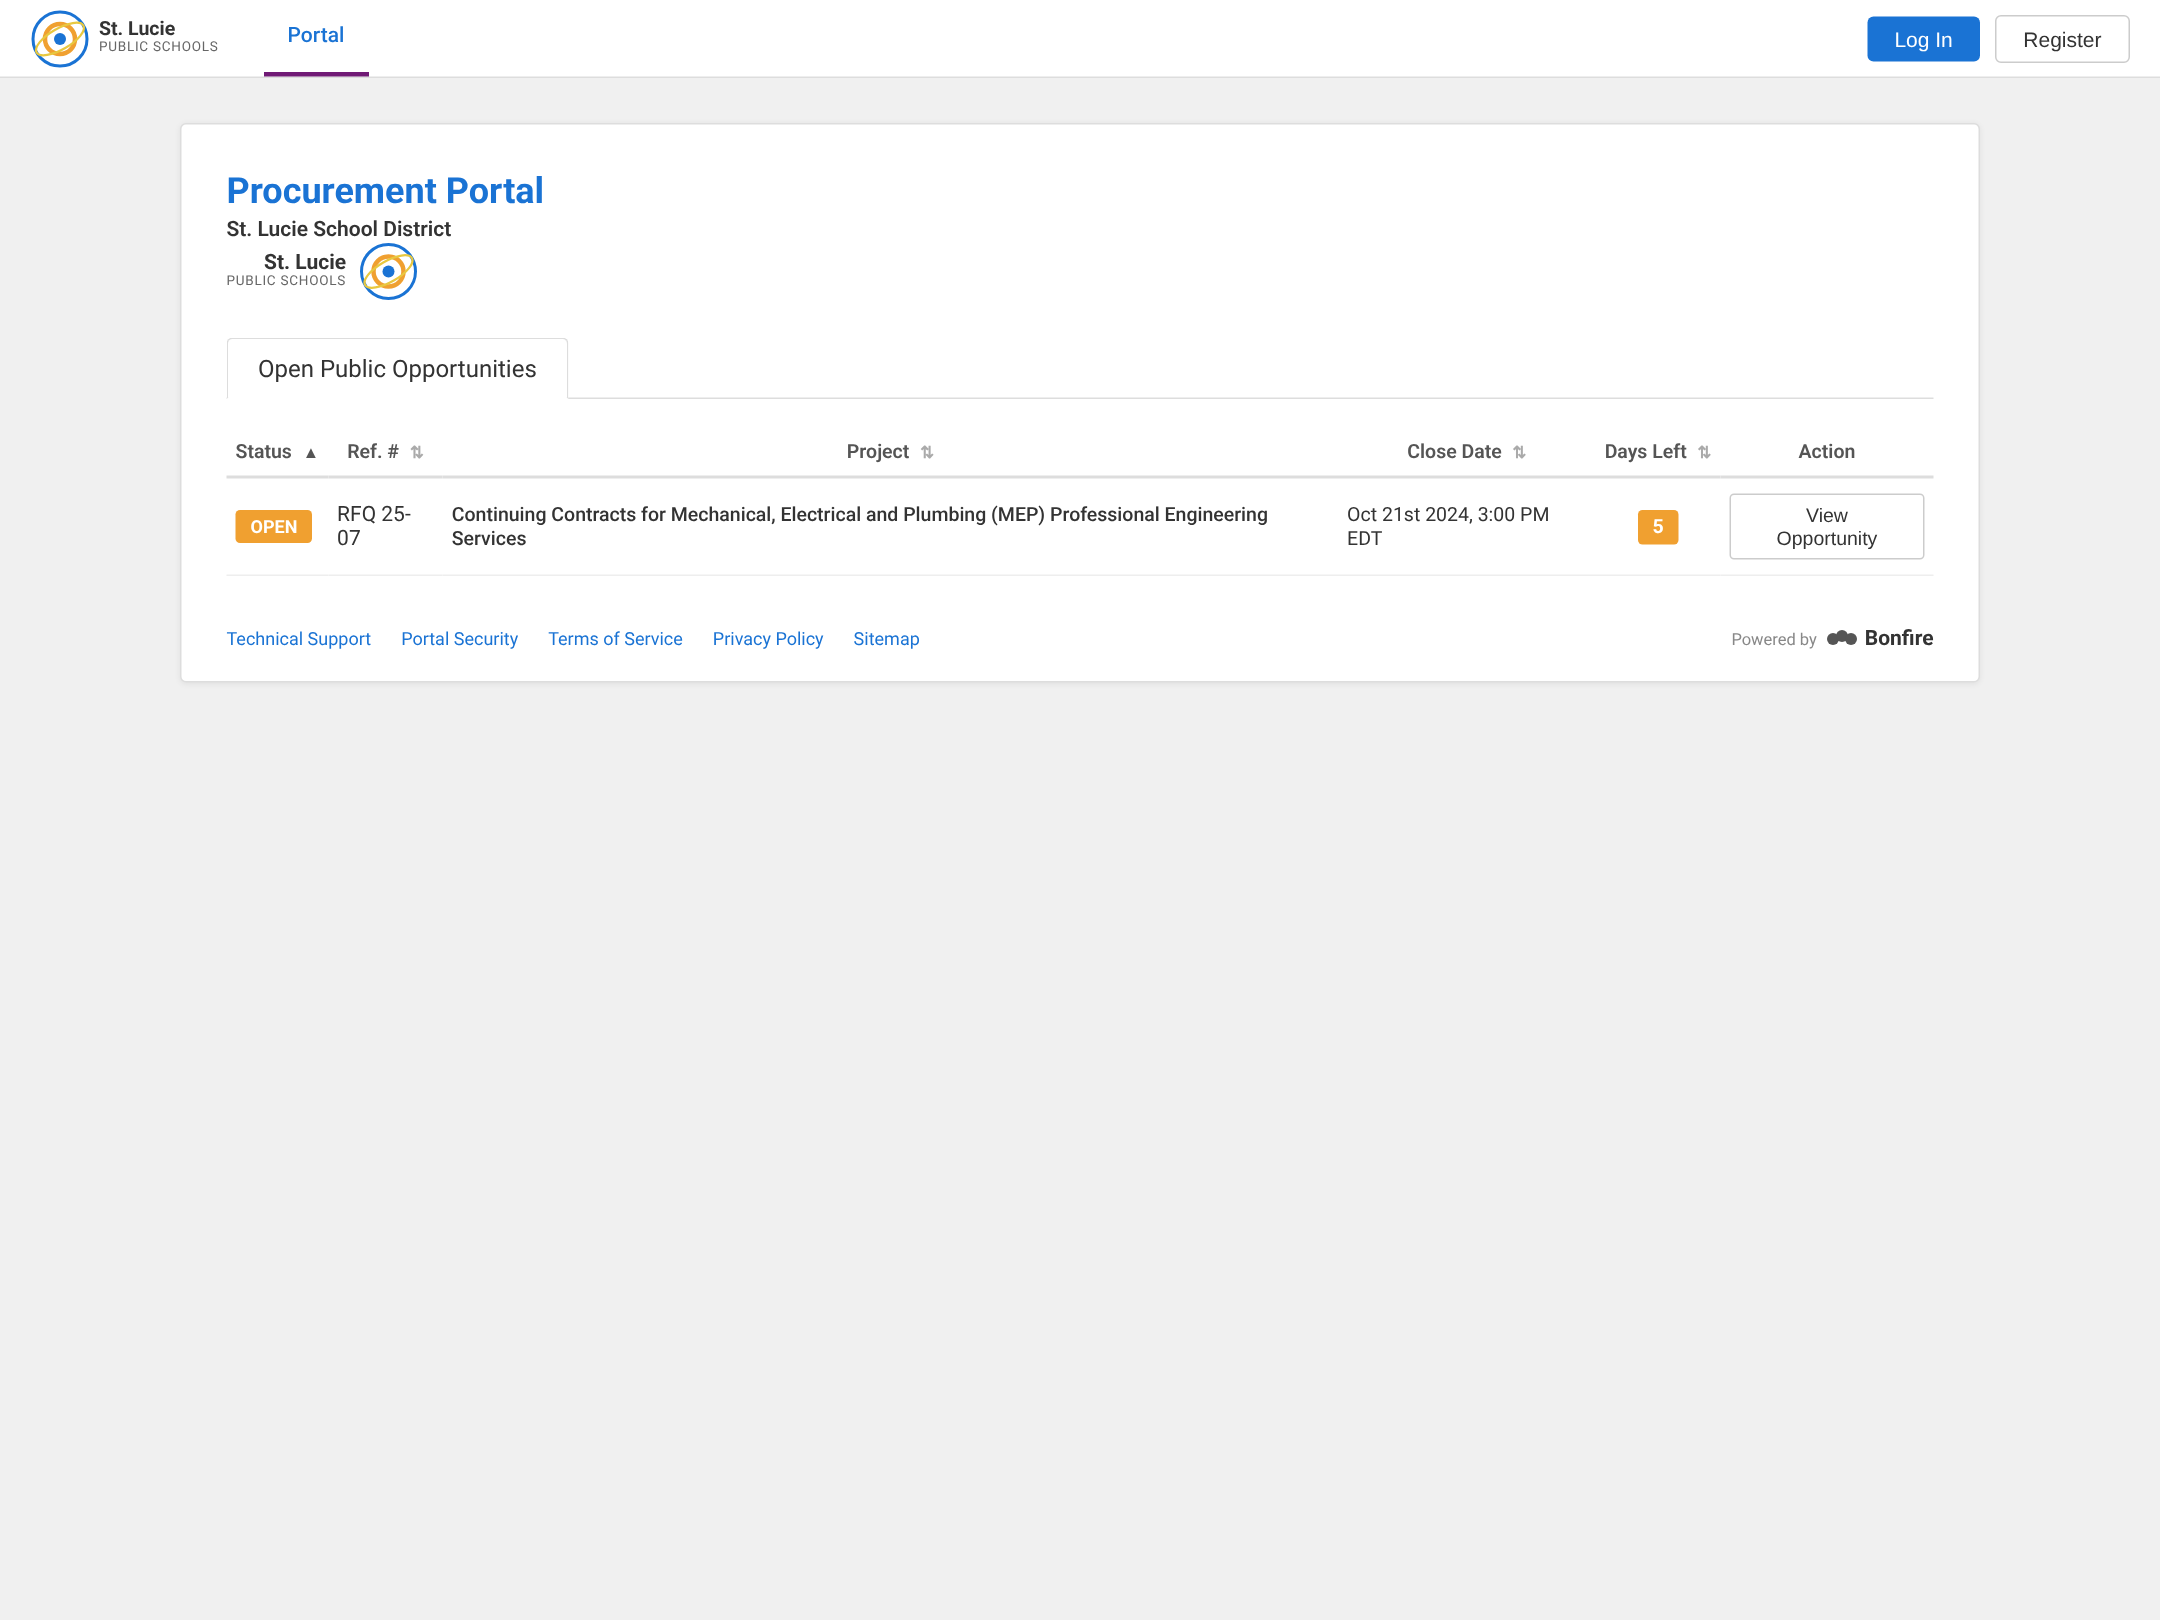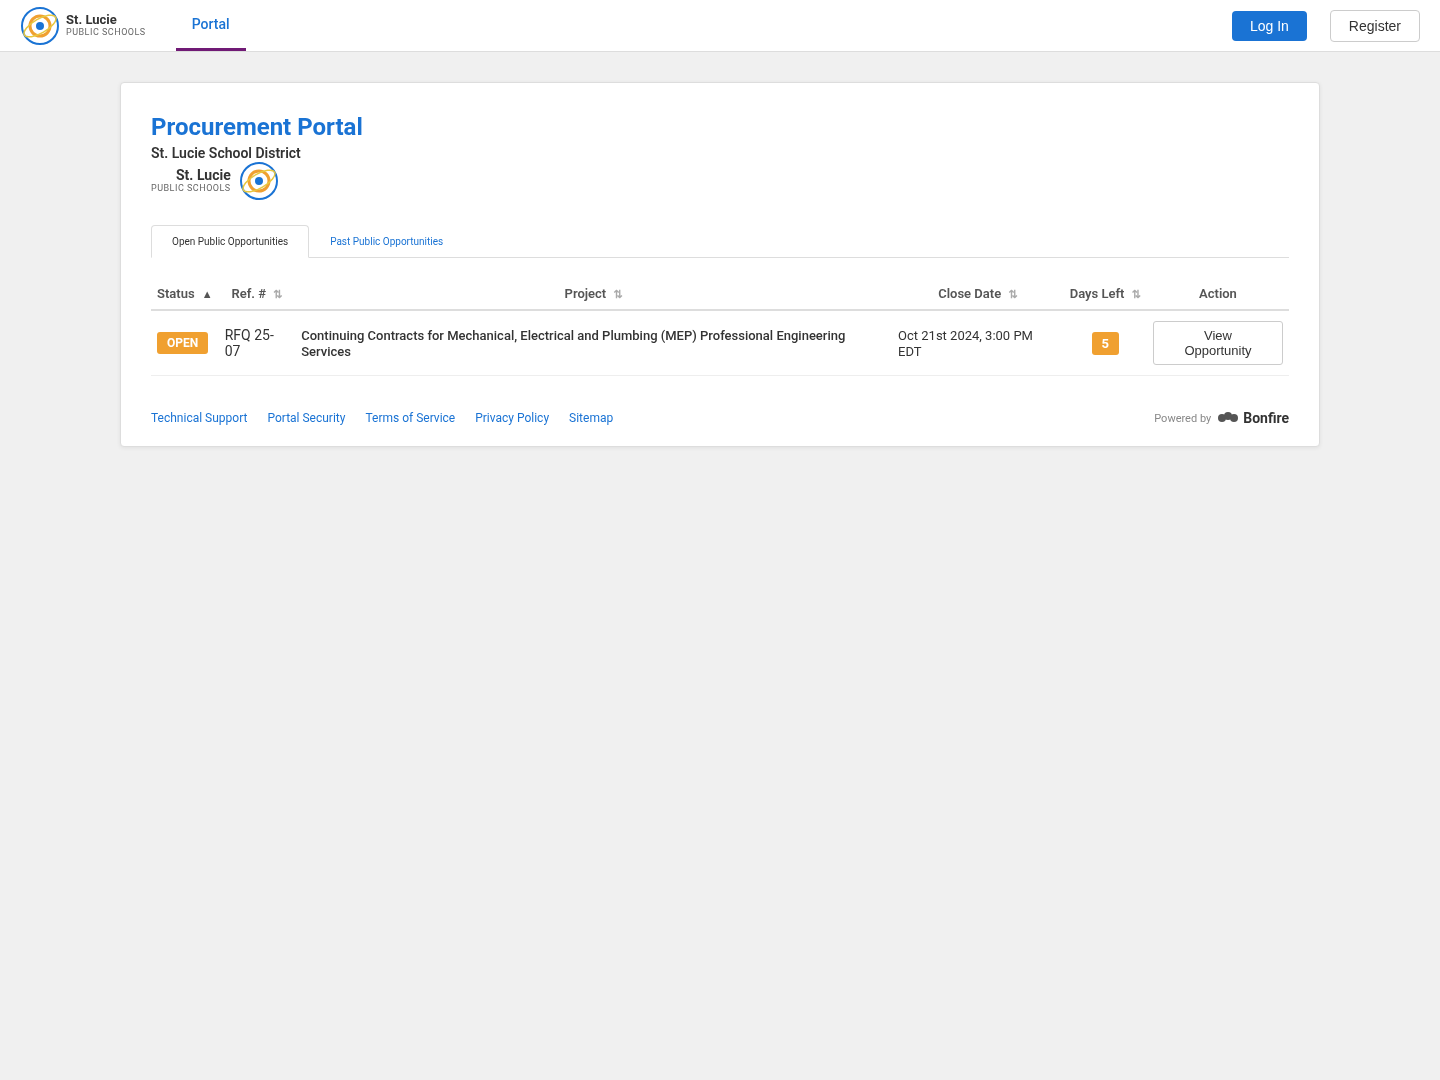--- a/index.html
+++ b/index.html
@@ -55,21 +55,21 @@
       font-size: 14px;
       color: #1a73d4;
       font-weight: 500;
       text-decoration: none;
       border-bottom: 3px solid #701a75;
       cursor: pointer;
     }
     .topnav-actions {
       margin-left: auto;
       display: flex;
-      gap: 23px;
+      gap: 10px;
       align-items: center;
     }
     .btn-login {
       background: #1a73d4;
       color: #fff;
       border: none;
       padding: 7px 18px;
       border-radius: 4px;
       font-size: 14px;
       cursor: pointer;
@@ -139,21 +139,21 @@
     }
 
     
     .tabs {
       display: flex;
       border-bottom: 1px solid #ddd;
       margin-bottom: 20px;
     }
     .tab {
       padding: 10px 20px;
-      font-size: 10px;
+      font-size: 16px;
       cursor: pointer;
       border: 1px solid transparent;
       border-bottom: none;
       margin-bottom: -1px;
     }
     .tab.active {
       border: 1px solid #ddd;
       border-bottom: 1px solid #fff;
       border-radius: 4px 4px 0 0;
       background: #fff;
@@ -333,23 +333,20 @@
           <circle cx="20" cy="20" r="4" fill="#1a73d4"></circle>
           <ellipse cx="20" cy="20" rx="18" ry="7" fill="none" stroke="#e8c840" stroke-width="1.5" transform="rotate(-30 20 20)"></ellipse>
         </svg>
       </div>
     </div>
 
     <div class="tabs">
       <div class="tab active">
         <span>Open Public Opportunities</span>
       </div>
-      <div class="tab inactive">
-        <span>Past Public Opportunities</span>
-      </div>
     </div>
 
 
     <table class="table-wrapper">
       <thead>
         <tr>
           <th>
             <span>Status</span>
             <span class="sort-icon active">▲</span>
           </th>

